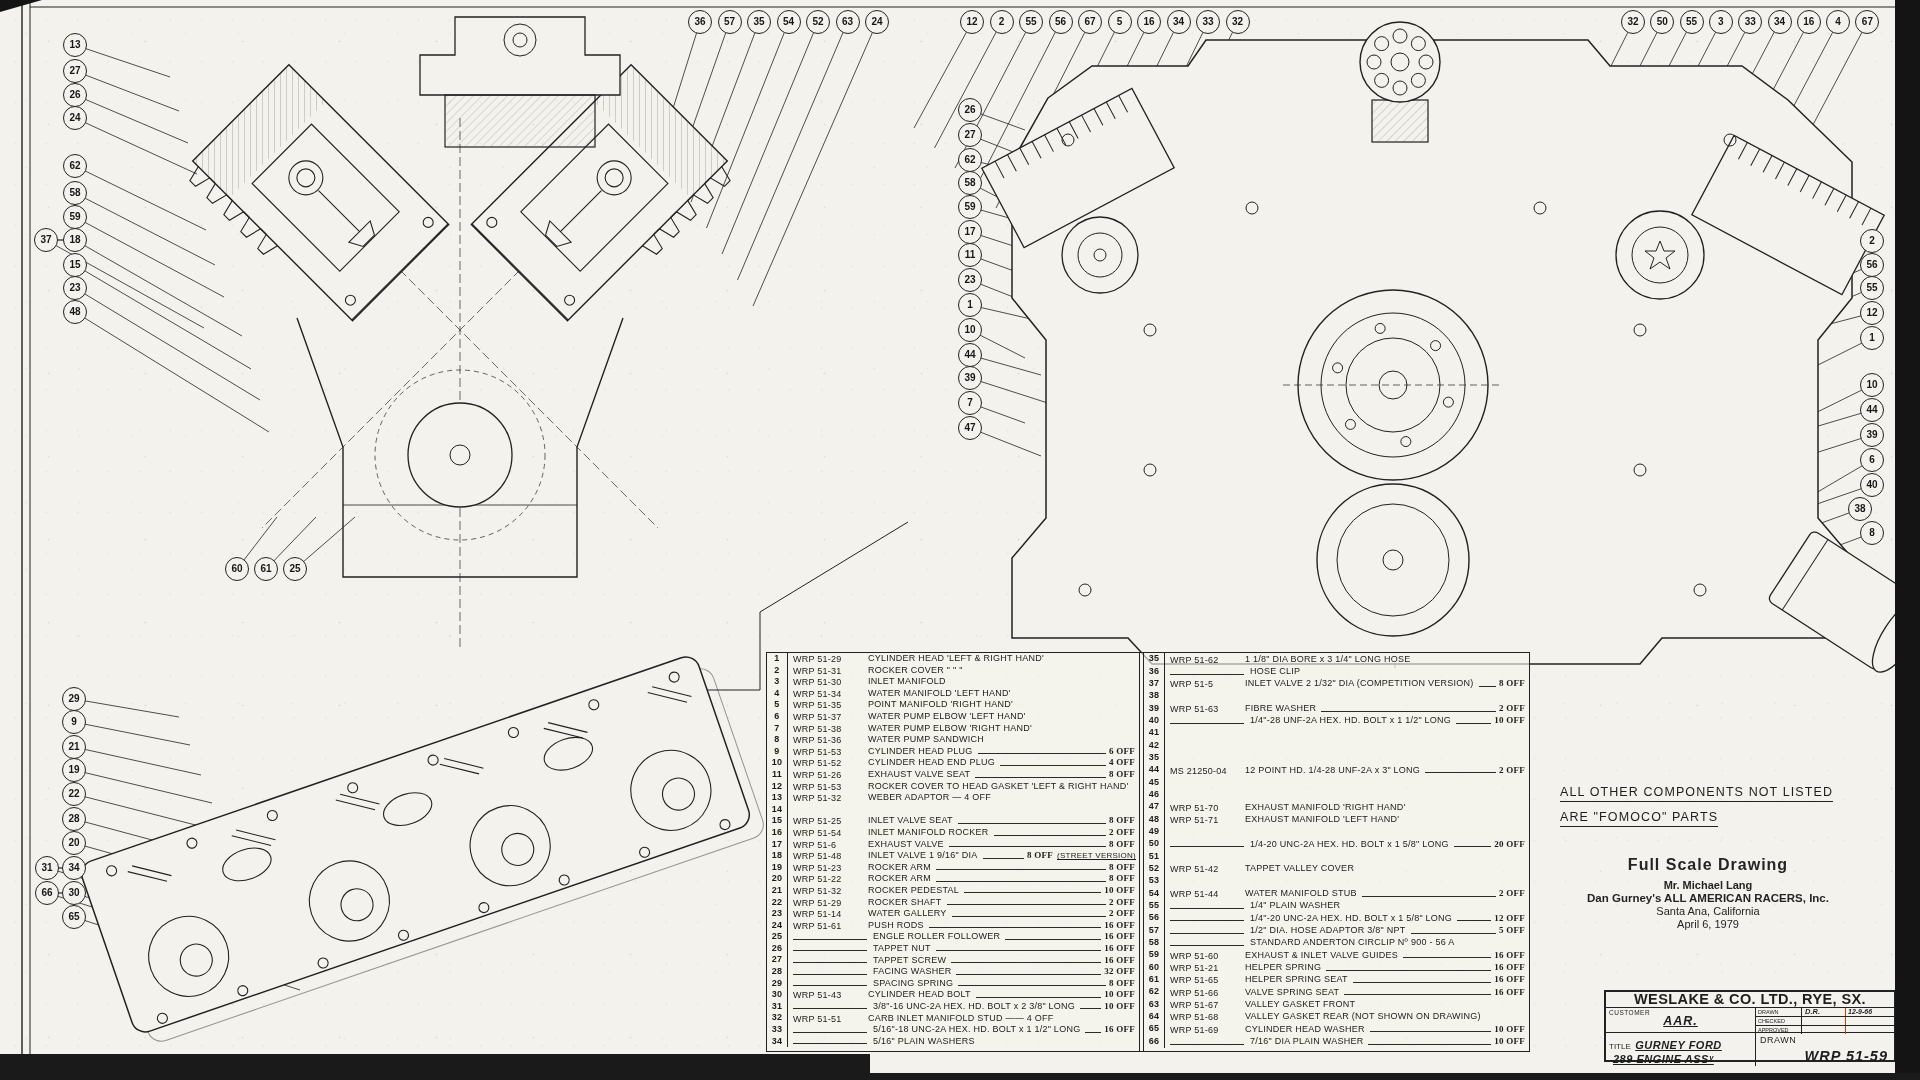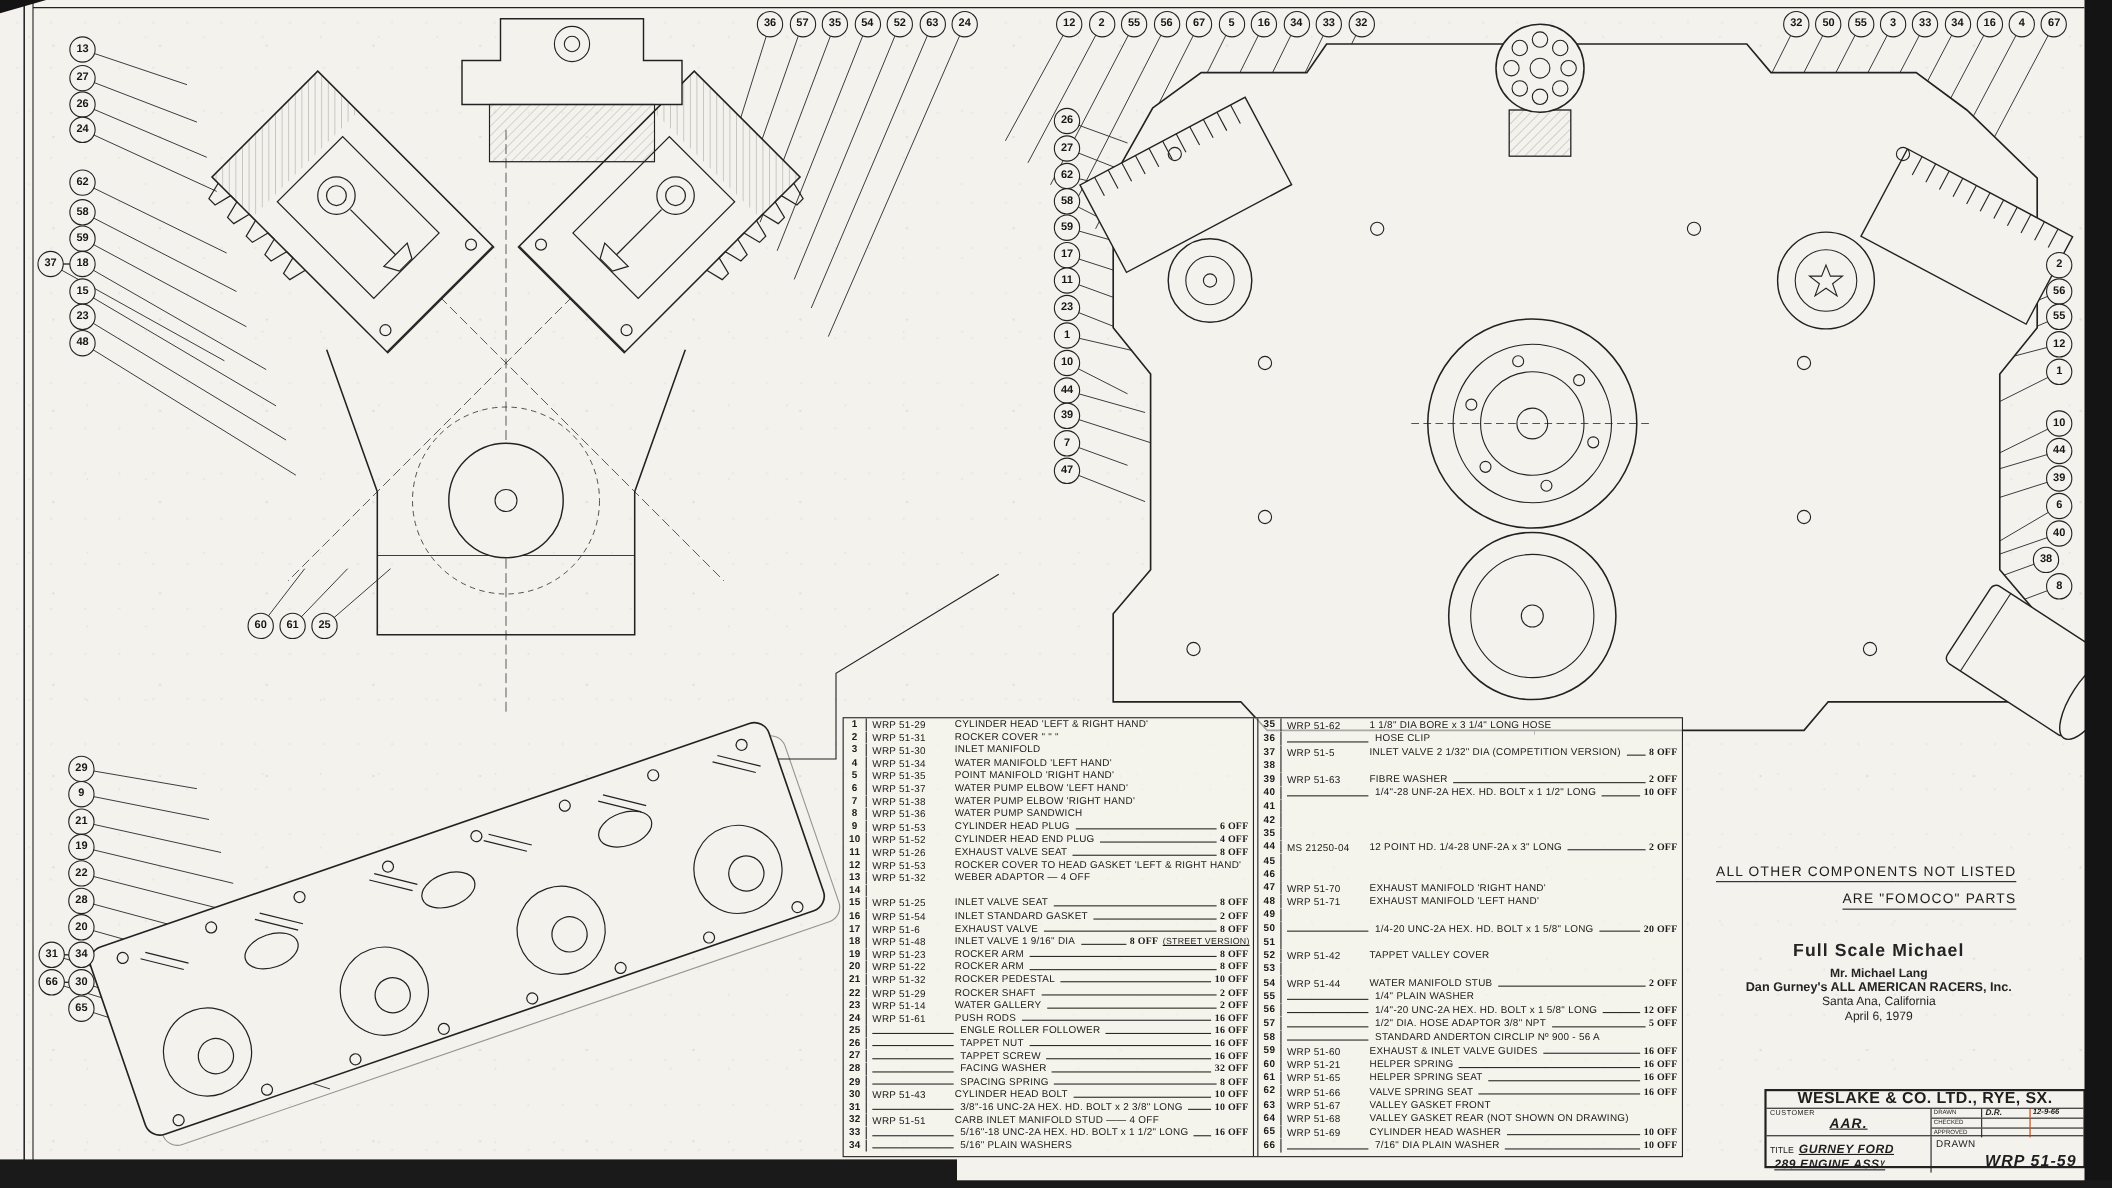--- a/index.html
+++ b/index.html
@@ -30,21 +30,21 @@
     display:flex;align-items:center;justify-content:center;font-weight:700;}
   .c-part{width:78px;flex:none;padding-left:5px;box-sizing:border-box;}
   .c-dash{width:74px;flex:none;border-bottom:1px solid #2a2a2a;margin:0 4px 3px 5px;box-sizing:border-box;}
   .c-desc{flex:none;padding:0 2px 1px 2px;}
   .c-lead{flex:1;border-bottom:1px solid #2a2a2a;margin:0 3px 3px 3px;min-width:6px;}
   .c-fill{flex:1;}
   .c-qty{flex:none;padding:0 4px 1px 0;font-weight:700;font-family:Liberation Serif, serif;}
   .c-note{flex:none;padding:0 3px 1px 0;font-size:8px;text-decoration:underline;}
   
   #notes{position:absolute;left:1560px;top:786px;z-index:4;}
-  #notes div{font:12.5px/13px "Liberation Sans",sans-serif;letter-spacing:1.1px;margin-bottom:9px;text-align:right;}
+  #notes div{font:12.5px/13px "Liberation Sans",sans-serif;letter-spacing:1.1px;margin-bottom:9px;}
   #notes span{border-bottom:1.3px solid #222;padding-bottom:2px;display:inline-block;}
   #courtesy{position:absolute;left:1530px;top:856px;width:356px;text-align:center;z-index:4;color:#242424;}
   #courtesy .h1{font:600 16px/18px "Liberation Sans",sans-serif;letter-spacing:1px;}
   #courtesy .h2{font:800 27px/30px "Liberation Sans",sans-serif;letter-spacing:4px;margin-top:2px;}
   #courtesy .l1{font:700 11px/13px "Liberation Sans",sans-serif;margin-top:5px;}
   #courtesy .l2{font:700 11.5px/13px "Liberation Sans",sans-serif;}
   #courtesy .l3,#courtesy .l4{font:11px/13px "Liberation Sans",sans-serif;}
   
   #tblock{position:absolute;left:1604px;top:990px;width:292px;height:72px;border:2px solid #222;
     background:#f4f2ec;z-index:5;box-sizing:border-box;display:flex;flex-direction:column;}
@@ -435,21 +435,21 @@
         <div class="prow">
           <span class="c-no">15</span>
           <span class="c-part">WRP 51-25</span>
           <span class="c-desc">INLET VALVE SEAT</span>
           <span class="c-lead"></span>
           <span class="c-qty">8 OFF</span>
         </div>
         <div class="prow">
           <span class="c-no">16</span>
           <span class="c-part">WRP 51-54</span>
-          <span class="c-desc">INLET STANDARD GASKET</span>
+          <span class="c-desc">INLET MANIFOLD ROCKER</span>
           <span class="c-lead"></span>
           <span class="c-qty">2 OFF</span>
         </div>
         <div class="prow">
           <span class="c-no">17</span>
           <span class="c-part">WRP 51-6</span>
           <span class="c-desc">EXHAUST VALVE</span>
           <span class="c-lead"></span>
           <span class="c-qty">8 OFF</span>
         </div>
@@ -763,21 +763,21 @@
         </div>
       </div>
   </div>
 
   <div id="notes">
     <div><span>ALL OTHER COMPONENTS NOT LISTED</span></div>
     <div><span>ARE "FOMOCO" PARTS</span></div>
   </div>
 
   <div id="courtesy">
-    <div class="h1">Full Scale Michael</div>
+    <div class="h1">Full Scale Drawing</div>
     <div class="l1">Mr. Michael Lang</div>
     <div class="l2">Dan Gurney's ALL AMERICAN RACERS, Inc.</div>
     <div class="l3">Santa Ana, California</div>
     <div class="l4">April 6, 1979</div>
   </div>
 
   <div id="tblock">
     <div id="tb-company">WESLAKE &amp; CO. LTD., RYE, SX.</div>
     <div id="tb-mid">
       <div id="tb-customer">

